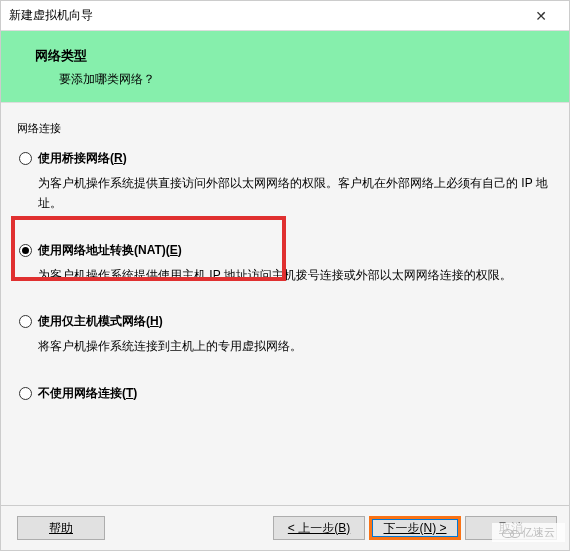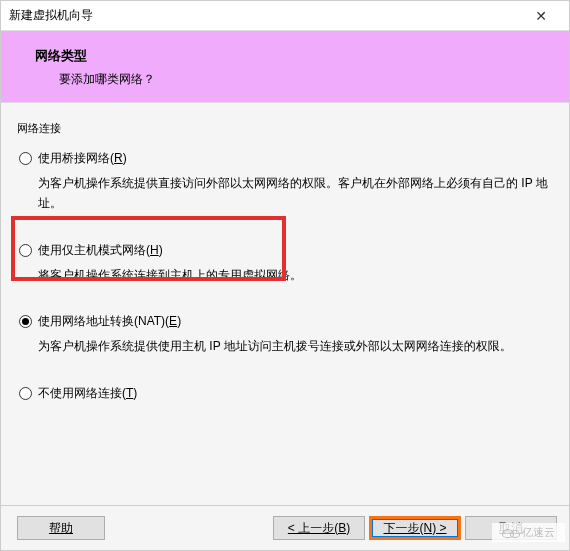--- a/index.html
+++ b/index.html
@@ -42,21 +42,21 @@
       height: 28px;
       display: flex;
       align-items: center;
       justify-content: center;
       cursor: pointer;
       font-size: 14px;
       color: #333;
     }
     .header-section {
       padding: 16px 16px 14px 34px;
-      background: #f0abfc;
+      background: #86efac;
       border-bottom: 1px solid #ddd;
     }
     .header-title {
       font-size: 13px;
       font-weight: bold;
       color: #000;
       margin-bottom: 6px;
     }
     .header-subtitle {
       font-size: 12px;
@@ -101,20 +101,21 @@
       width: 7px;
       height: 7px;
       background: #000;
       border-radius: 50%;
       top: 2px;
       left: 2px;
     }
     .radio-label {
       font-size: 12px;
       color: #000;
+      font-weight: bold;
     }
     .radio-label .underline {
       text-decoration: underline;
     }
     .radio-desc {
       font-size: 12px;
       color: #000;
       padding-left: 19px;
       line-height: 1.7;
     }
@@ -224,36 +225,36 @@
         <span class="radio-circle"></span>
         <span class="radio-label">
           <span>使用桥接网络(</span><span class="underline">R</span><span>)</span>
         </span>
       </div>
       <div class="radio-desc">为客户机操作系统提供直接访问外部以太网网络的权限。客户机在外部网络上必须有自己的 IP 地址。</div>
     </div>
 
     <div class="radio-option">
       <div class="radio-row">
+        <span class="radio-circle checked"></span>
+        <span class="radio-label">
+          <span>使用网络地址转换(NAT)(</span><span class="underline">E</span><span>)</span>
+        </span>
+      </div>
+      <div class="radio-desc">为客户机操作系统提供使用主机 IP 地址访问主机拨号连接或外部以太网网络连接的权限。</div>
+    </div>
+
+    <div class="radio-option">
+      <div class="radio-row">
         <span class="radio-circle"></span>
         <span class="radio-label">
           <span>使用仅主机模式网络(</span><span class="underline">H</span><span>)</span>
         </span>
       </div>
       <div class="radio-desc">将客户机操作系统连接到主机上的专用虚拟网络。</div>
-    </div>
-
-    <div class="radio-option">
-      <div class="radio-row">
-        <span class="radio-circle checked"></span>
-        <span class="radio-label">
-          <span>使用网络地址转换(NAT)(</span><span class="underline">E</span><span>)</span>
-        </span>
-      </div>
-      <div class="radio-desc">为客户机操作系统提供使用主机 IP 地址访问主机拨号连接或外部以太网网络连接的权限。</div>
     </div>
 
     <div class="radio-option">
       <div class="radio-row">
         <span class="radio-circle"></span>
         <span class="radio-label">
           <span>不使用网络连接(</span><span class="underline">T</span><span>)</span>
         </span>
       </div>
     </div>

